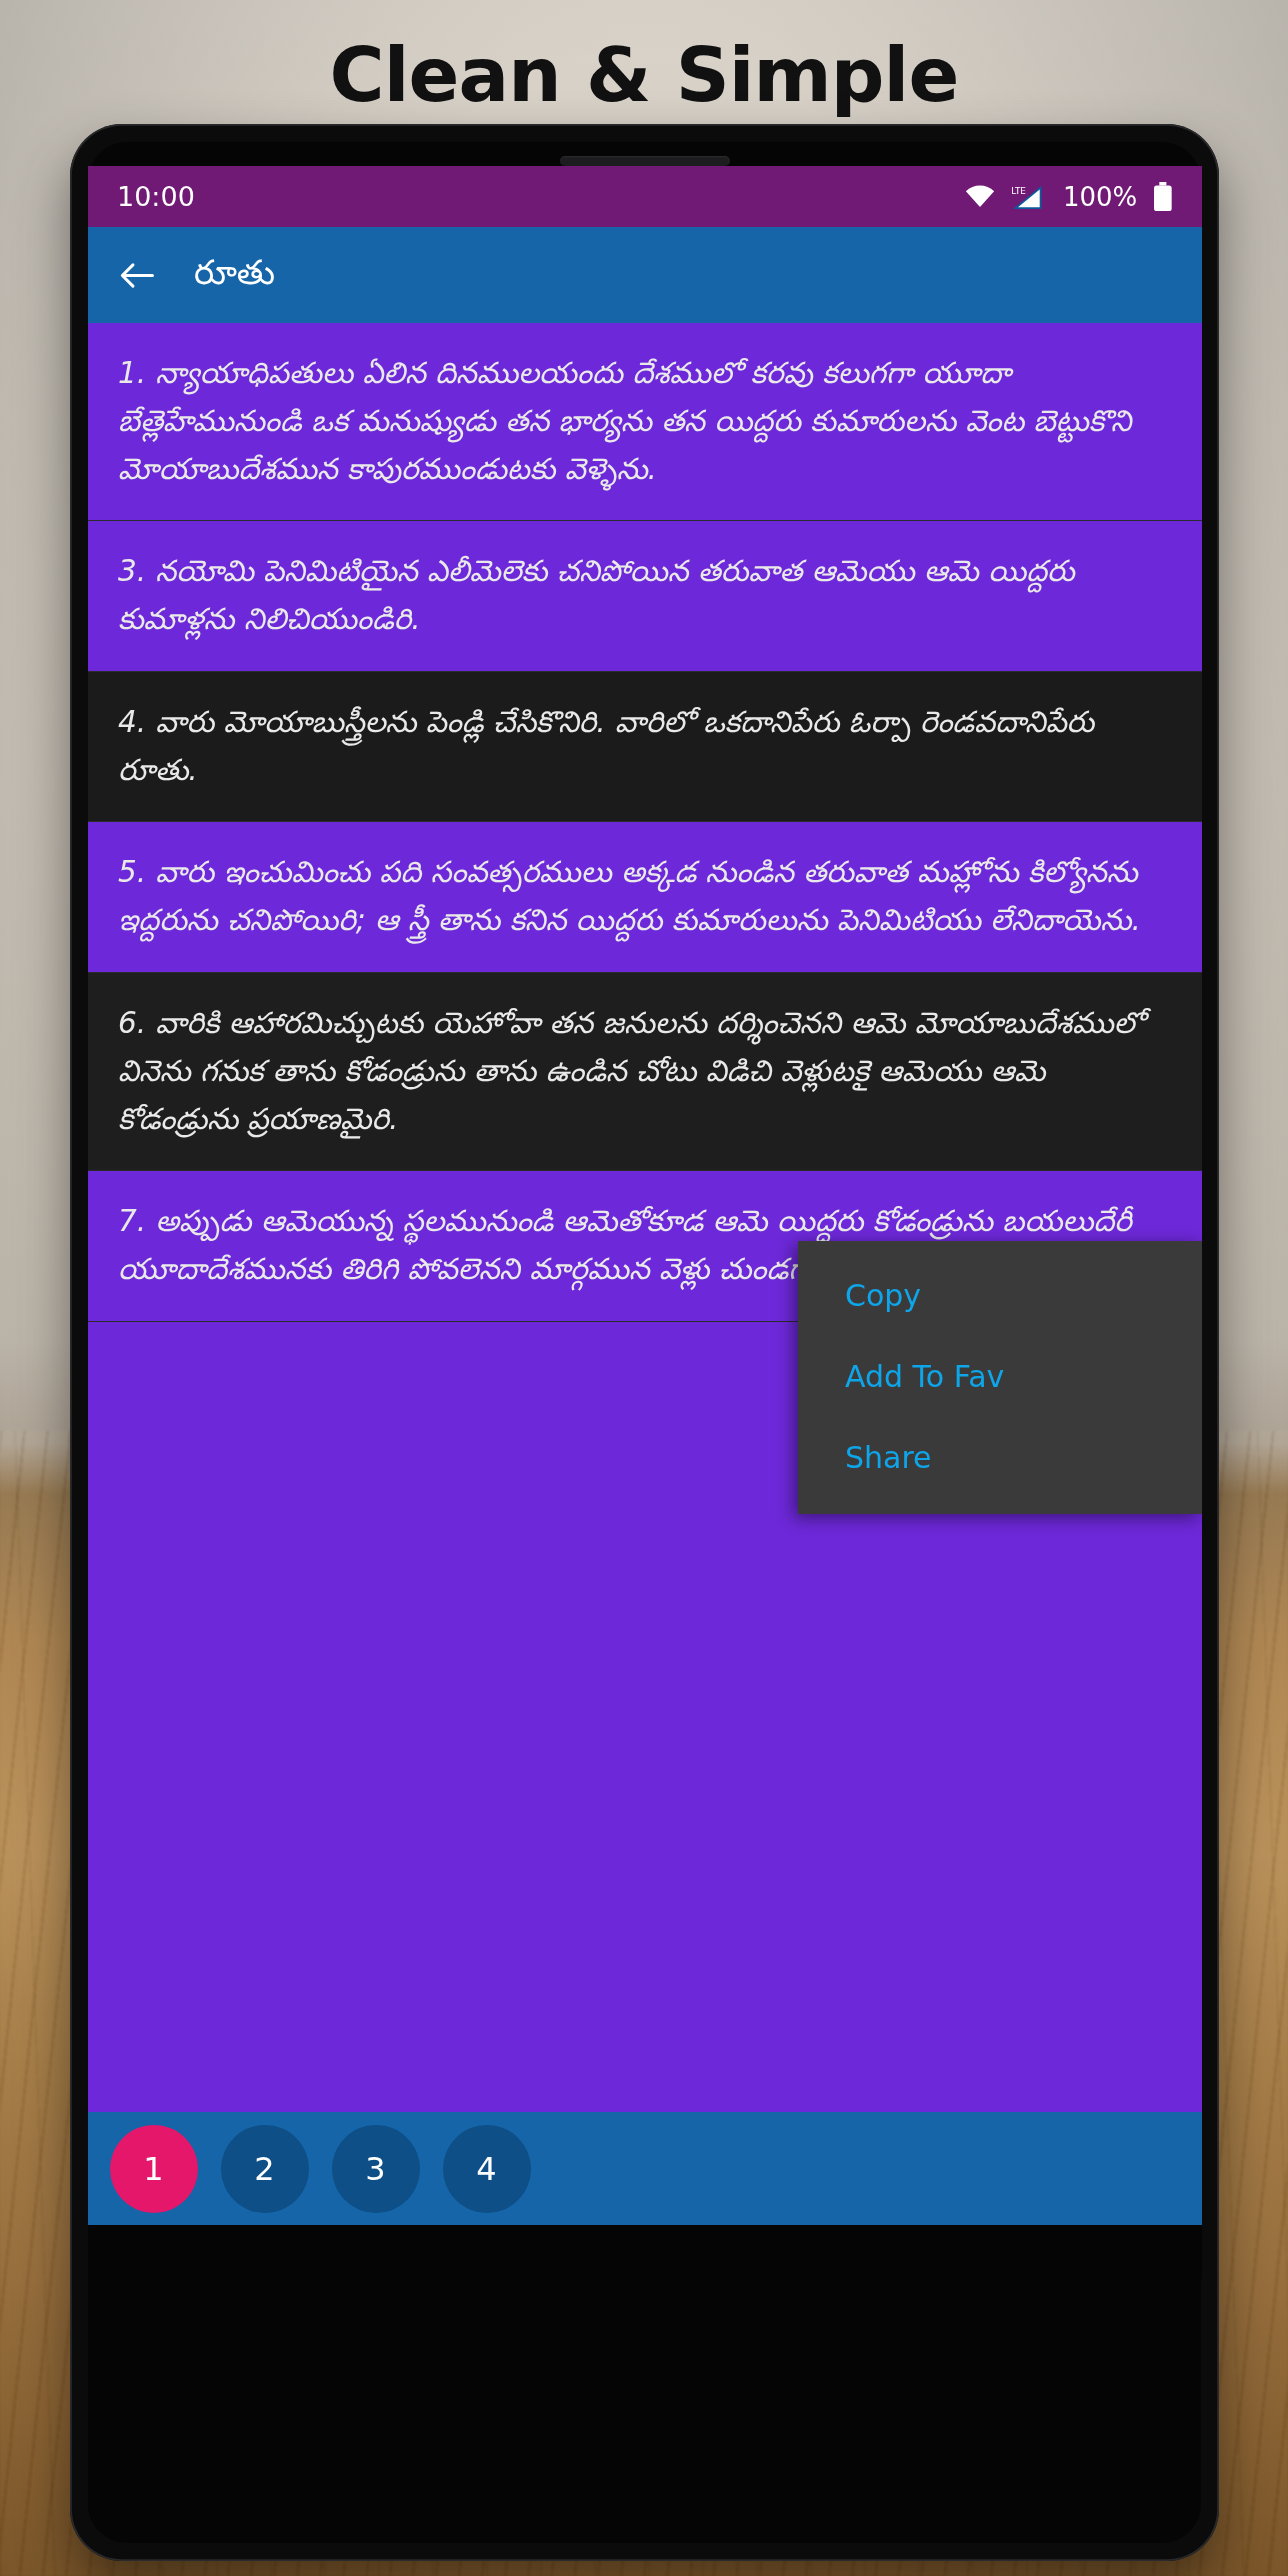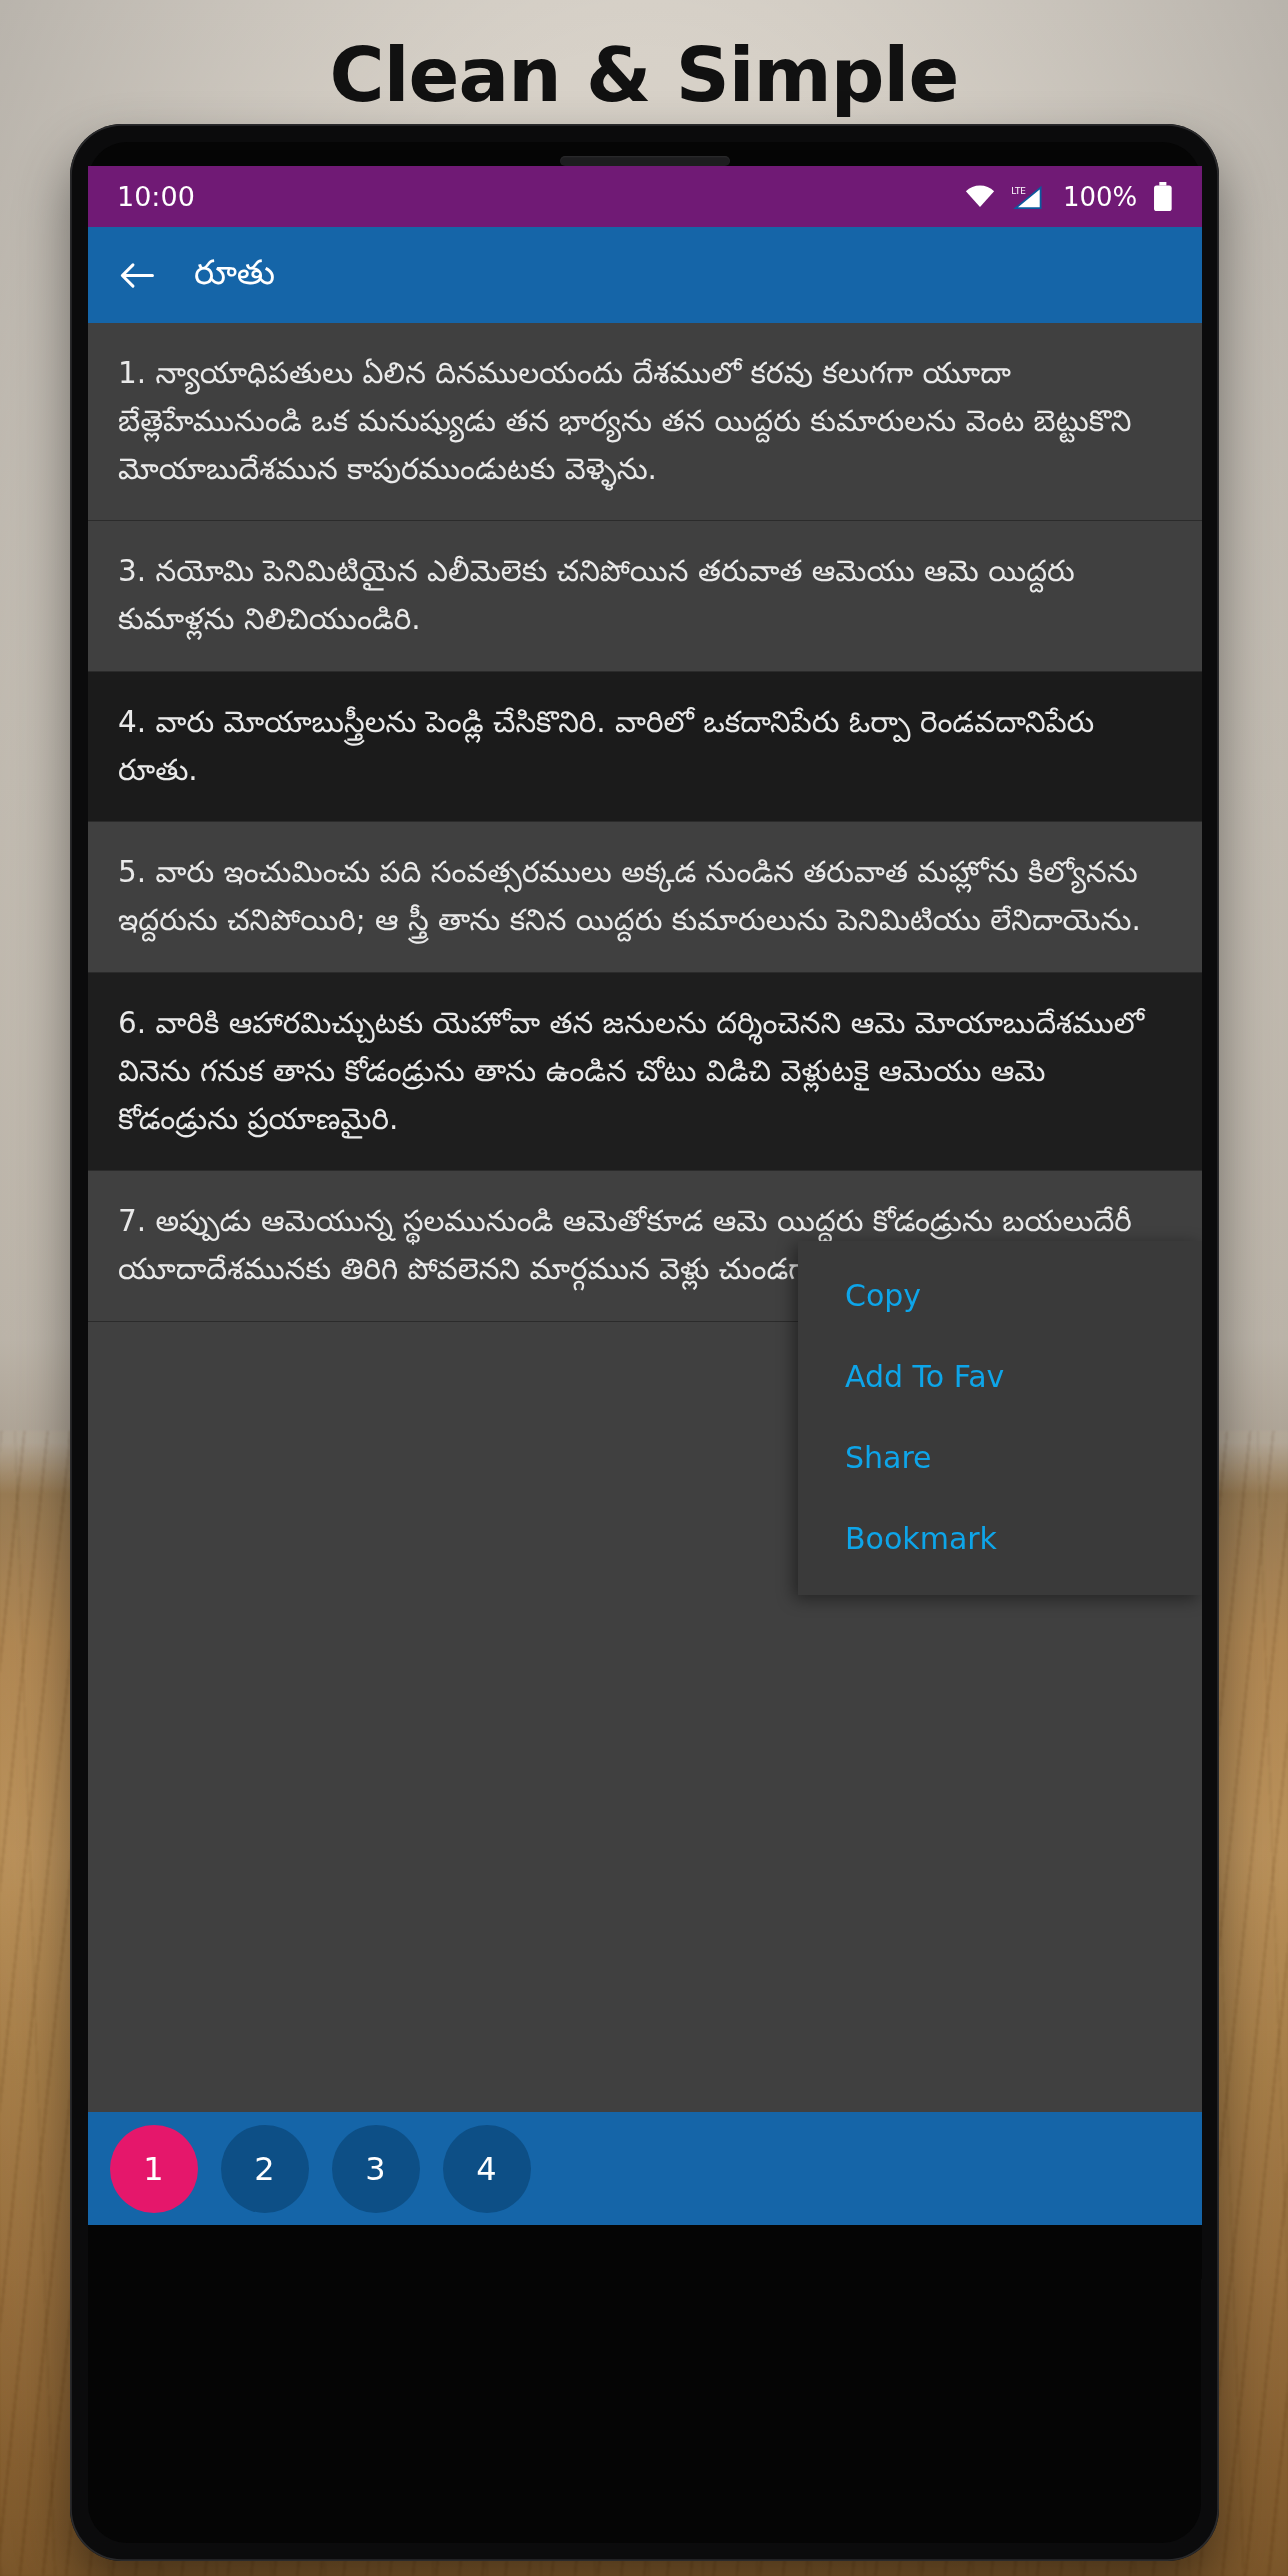--- a/index.html
+++ b/index.html
@@ -131,22 +131,23 @@
     font-size: 34px;
     font-family: "DejaVu Sans", sans-serif;
   }
 
   
   .content {
     position: absolute;
     left: 0; right: 0;
     top: 157px;
     bottom: 113px;
-    background: #404040;
-    overflow: hidden;
+    background: #6d28d9;
+    overflow: hidden;
+    font-style: italic;
   }
   .verse {
     padding: 27px 30px 27px 30px;
     color: #e9e9e9;
     font-size: 29.5px;
     line-height: 1.62;
     border-bottom: 1.8px solid #2b2b2b;
     font-family: "DejaVu Sans", sans-serif;
   }
   .verse.alt { background: #1b1b1b; }
@@ -265,21 +266,20 @@
     <div class="verse alt">4. వారు మోయాబుస్త్రీలను పెండ్లి చేసికొనిరి. వారిలో ఒకదానిపేరు ఓర్పా రెండవదానిపేరు రూతు.</div>
     <div class="verse">5. వారు ఇంచుమించు పది సంవత్సరములు అక్కడ నుండిన తరువాత మహ్లోను కిల్యోనను ఇద్దరును చనిపోయిరి; ఆ స్త్రీ తాను కనిన యిద్దరు కుమారులును పెనిమిటియు లేనిదాయెను.</div>
     <div class="verse dim">6. వారికి ఆహారమిచ్చుటకు యెహోవా తన జనులను దర్శించెనని ఆమె మోయాబుదేశములో వినెను గనుక తాను కోడండ్రును తాను ఉండిన చోటు విడిచి వెళ్లుటకై ఆమెయు ఆమె కోడండ్రును ప్రయాణమైరి.</div>
     <div class="verse">7. అప్పుడు ఆమెయున్న స్థలమునుండి ఆమెతోకూడ ఆమె యిద్దరు కోడండ్రును బయలుదేరీ యూదాదేశమునకు తిరిగి పోవలెనని మార్గమున వెళ్లు చుండగా</div>
   </div>
 
   <div class="ctxmenu">
     <div class="item">Copy</div>
     <div class="item">Add To Fav</div>
     <div class="item">Share</div>
-    <div class="item">Bookmark</div>
   </div>
 
   <div class="pager">
     <div class="page-btn active">1</div>
     <div class="page-btn">2</div>
     <div class="page-btn">3</div>
     <div class="page-btn">4</div>
   </div>
 
 </div>

